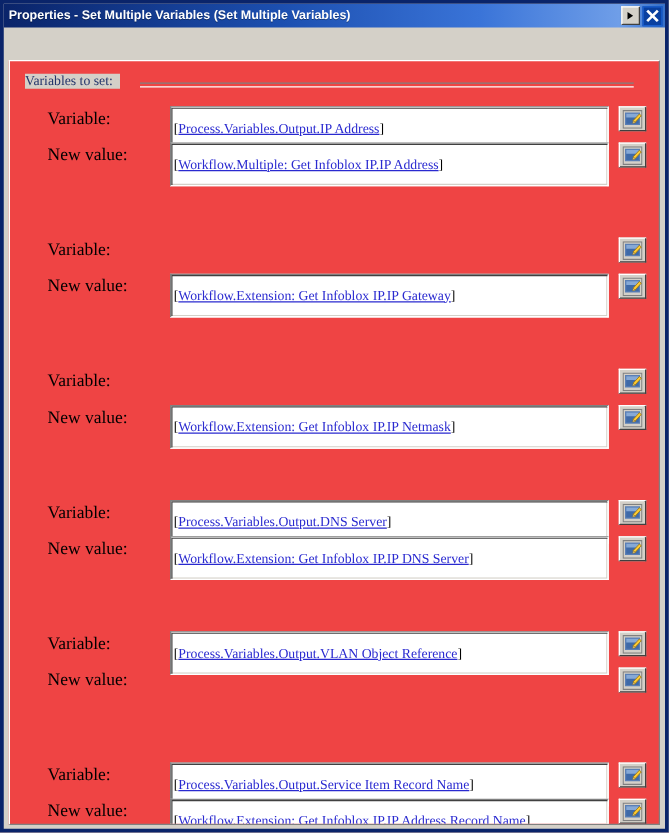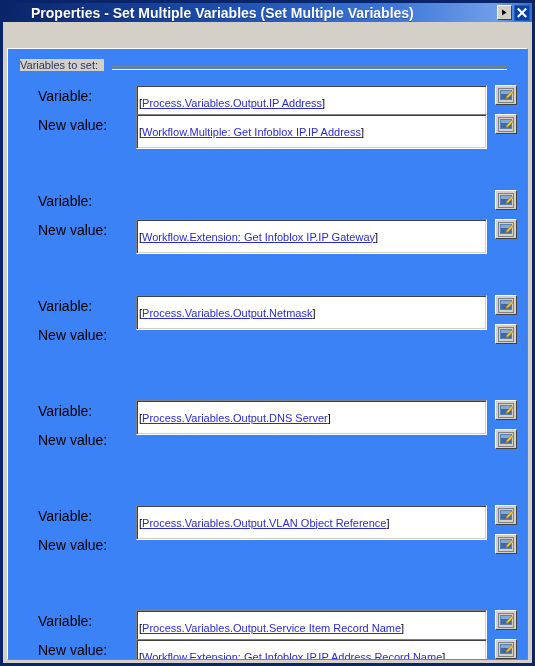--- a/index.html
+++ b/index.html
@@ -37,26 +37,25 @@
     height: 19px;
     margin: 0;
     background: linear-gradient(to right, #0a246a 0%, #1c4fb0 42%, #3a74d8 72%, #6f9ee8 93%, #356fc9 100%);
     display: flex;
     align-items: center;
     padding: 0 2px 0 4px;
   }
   .titlebar-text {
     color: #ffffff;
     font-weight: bold;
-    font-size: 14px;
+    font-size: 10px;
     letter-spacing: 0px;
     white-space: nowrap;
     flex: 1;
     text-shadow: 0 1px 0 rgba(0,0,0,.35);
-    margin-left: 24px;
   }
   .tb-buttons { display: flex; gap: 2px; align-items: center; }
   .tb-btn {
     width: 15px; height: 15px;
     background: #d4d0c8;
     border: 1px solid;
     border-color: #ffffff #404040 #404040 #ffffff;
     display: flex; align-items: center; justify-content: center;
     box-sizing: border-box;
     padding: 0;
@@ -107,25 +106,26 @@
     border-color: #ffffff #808080 transparent #ffffff;
   }
 
   
   .tabpage {
     position: absolute;
     left: 4px;
     top: 45px;
     right: 4px;
     bottom: 3px;
-    background: #3b82f6;
+    background: #ef4444;
     border: 1px solid;
     border-color: #ffffff #808080 #808080 #ffffff;
     box-sizing: border-box;
     overflow: hidden;
+    font-family: Liberation Serif, serif;
   }
 
   
   .groupbox {
     position: absolute;
     left: 12px;
     top: 10px;
     right: 6px;
     bottom: -40px;
   }
@@ -298,36 +298,36 @@
                   <rect x="3" y="3" width="10" height="3" fill="#86a9d6"></rect>
                   <polygon points="8.5,8.5 13.5,3.2 15,4.6 10,10" fill="#ffcc33" stroke="#a07a12" stroke-width="0.7" stroke-linejoin="round"></polygon>
                   <polygon points="8.2,10.6 8.7,8.6 10.2,10.1" fill="#f2e2b0" stroke="#a07a12" stroke-width="0.5"></polygon>
                 </svg>
               </div>
             </div>
           </div>
           <div class="var-group" style="top: 236px; height: 51px;">
             <div class="field-row" style="top: 0px;">
               <div class="field-label">Variable:</div>
-              <div class="field-input">
-                <span class="field-value"><span class="brk">[</span><span class="lnk">Process.Variables.Output.Netmask</span><span class="brk">]</span></span>
-              </div>
-              <div class="browse-btn">
-                <svg width="16" height="15" viewBox="0 0 16 15">
-                  <rect x="0.5" y="0.5" width="15" height="14" fill="#d4d0c8" stroke="#808080"></rect>
-                  <rect x="2" y="2" width="12" height="10" fill="#5a7fb5"></rect>
-                  <rect x="3" y="3" width="10" height="8" fill="#3f6aa8"></rect>
-                  <rect x="3" y="3" width="10" height="3" fill="#86a9d6"></rect>
-                  <polygon points="8.5,8.5 13.5,3.2 15,4.6 10,10" fill="#ffcc33" stroke="#a07a12" stroke-width="0.7" stroke-linejoin="round"></polygon>
-                  <polygon points="8.2,10.6 8.7,8.6 10.2,10.1" fill="#f2e2b0" stroke="#a07a12" stroke-width="0.5"></polygon>
-                </svg>
-              </div>
-            </div>
-            <div class="field-row" style="top: 29px;">
-              <div class="field-label">New value:</div>
+              <div class="browse-btn">
+                <svg width="16" height="15" viewBox="0 0 16 15">
+                  <rect x="0.5" y="0.5" width="15" height="14" fill="#d4d0c8" stroke="#808080"></rect>
+                  <rect x="2" y="2" width="12" height="10" fill="#5a7fb5"></rect>
+                  <rect x="3" y="3" width="10" height="8" fill="#3f6aa8"></rect>
+                  <rect x="3" y="3" width="10" height="3" fill="#86a9d6"></rect>
+                  <polygon points="8.5,8.5 13.5,3.2 15,4.6 10,10" fill="#ffcc33" stroke="#a07a12" stroke-width="0.7" stroke-linejoin="round"></polygon>
+                  <polygon points="8.2,10.6 8.7,8.6 10.2,10.1" fill="#f2e2b0" stroke="#a07a12" stroke-width="0.5"></polygon>
+                </svg>
+              </div>
+            </div>
+            <div class="field-row" style="top: 29px;">
+              <div class="field-label">New value:</div>
+              <div class="field-input">
+                <span class="field-value"><span class="brk">[</span><span class="lnk">Workflow.Extension: Get Infoblox IP.IP Netmask</span><span class="brk">]</span></span>
+              </div>
               <div class="browse-btn">
                 <svg width="16" height="15" viewBox="0 0 16 15">
                   <rect x="0.5" y="0.5" width="15" height="14" fill="#d4d0c8" stroke="#808080"></rect>
                   <rect x="2" y="2" width="12" height="10" fill="#5a7fb5"></rect>
                   <rect x="3" y="3" width="10" height="8" fill="#3f6aa8"></rect>
                   <rect x="3" y="3" width="10" height="3" fill="#86a9d6"></rect>
                   <polygon points="8.5,8.5 13.5,3.2 15,4.6 10,10" fill="#ffcc33" stroke="#a07a12" stroke-width="0.7" stroke-linejoin="round"></polygon>
                   <polygon points="8.2,10.6 8.7,8.6 10.2,10.1" fill="#f2e2b0" stroke="#a07a12" stroke-width="0.5"></polygon>
                 </svg>
               </div>
@@ -345,20 +345,23 @@
                   <rect x="2" y="2" width="12" height="10" fill="#5a7fb5"></rect>
                   <rect x="3" y="3" width="10" height="8" fill="#3f6aa8"></rect>
                   <rect x="3" y="3" width="10" height="3" fill="#86a9d6"></rect>
                   <polygon points="8.5,8.5 13.5,3.2 15,4.6 10,10" fill="#ffcc33" stroke="#a07a12" stroke-width="0.7" stroke-linejoin="round"></polygon>
                   <polygon points="8.2,10.6 8.7,8.6 10.2,10.1" fill="#f2e2b0" stroke="#a07a12" stroke-width="0.5"></polygon>
                 </svg>
               </div>
             </div>
             <div class="field-row" style="top: 29px;">
               <div class="field-label">New value:</div>
+              <div class="field-input">
+                <span class="field-value"><span class="brk">[</span><span class="lnk">Workflow.Extension: Get Infoblox IP.IP DNS Server</span><span class="brk">]</span></span>
+              </div>
               <div class="browse-btn">
                 <svg width="16" height="15" viewBox="0 0 16 15">
                   <rect x="0.5" y="0.5" width="15" height="14" fill="#d4d0c8" stroke="#808080"></rect>
                   <rect x="2" y="2" width="12" height="10" fill="#5a7fb5"></rect>
                   <rect x="3" y="3" width="10" height="8" fill="#3f6aa8"></rect>
                   <rect x="3" y="3" width="10" height="3" fill="#86a9d6"></rect>
                   <polygon points="8.5,8.5 13.5,3.2 15,4.6 10,10" fill="#ffcc33" stroke="#a07a12" stroke-width="0.7" stroke-linejoin="round"></polygon>
                   <polygon points="8.2,10.6 8.7,8.6 10.2,10.1" fill="#f2e2b0" stroke="#a07a12" stroke-width="0.5"></polygon>
                 </svg>
               </div>

